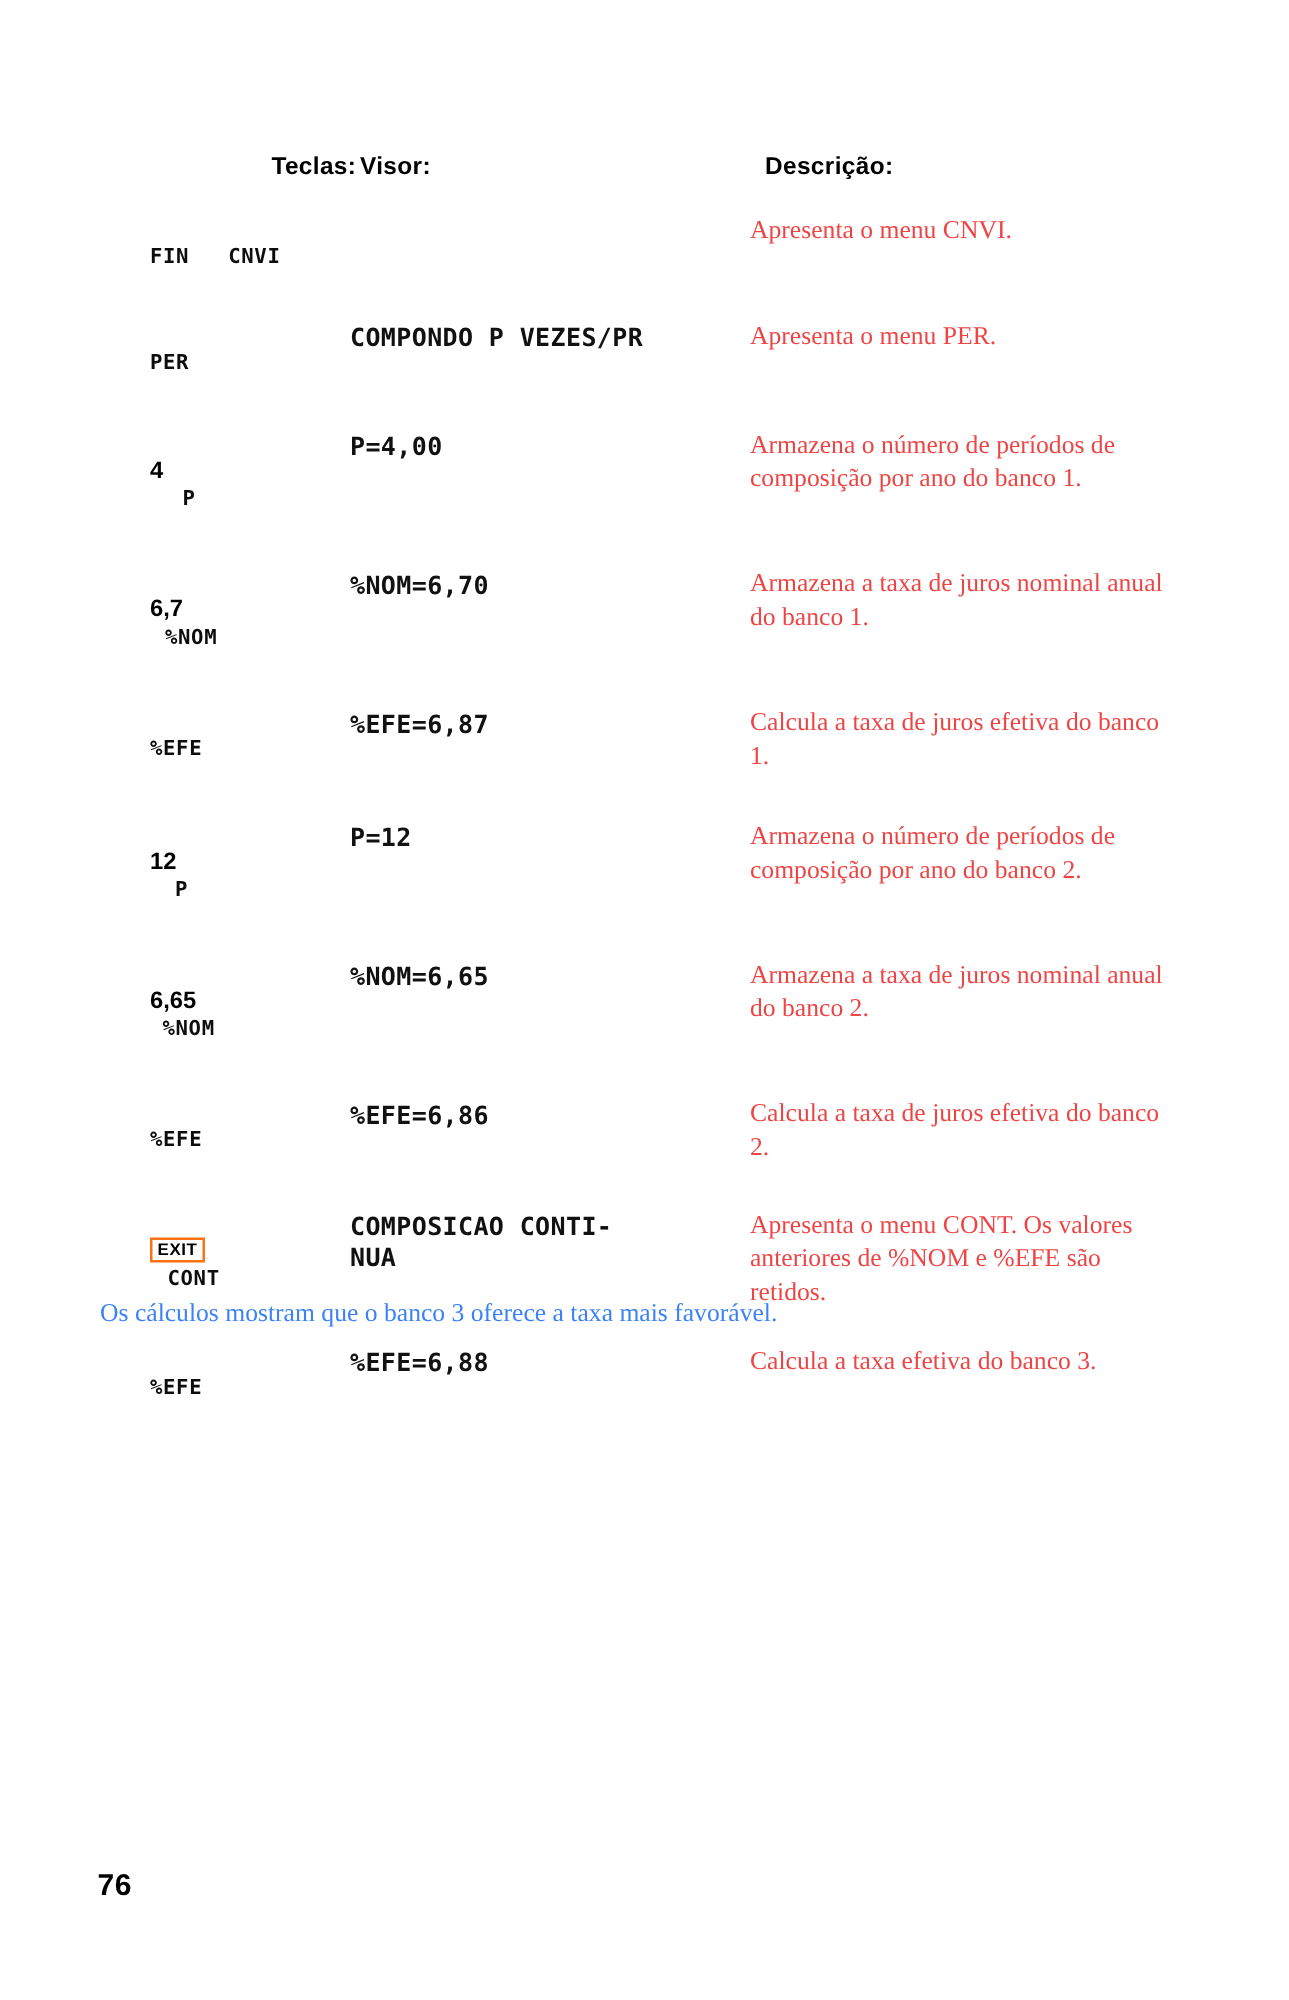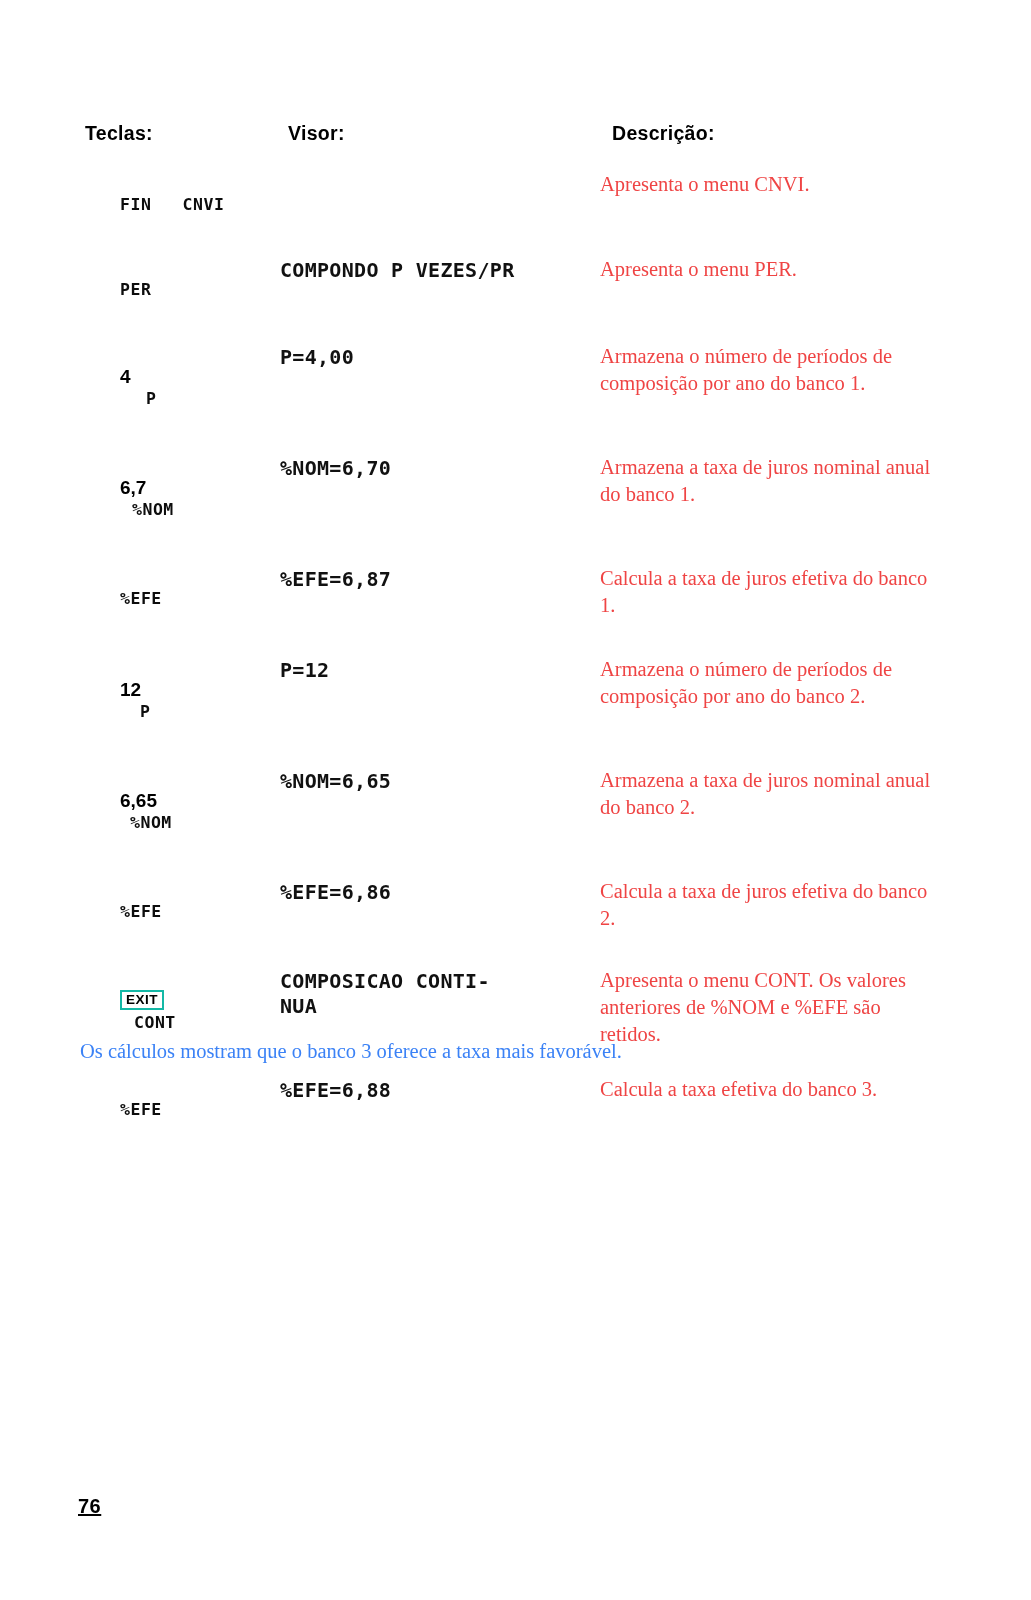--- a/index.html
+++ b/index.html
@@ -39,21 +39,21 @@
     font-size: 19.5px;
     letter-spacing: 0.3px;
     color: #000000;
     margin-bottom: 26px;
   }
 
   .col-keys   { width: 200px; flex: 0 0 200px; }
   .col-disp   { width: 320px; flex: 0 0 320px; }
   .col-desc   { flex: 1 1 auto; }
 
-  .thead .col-keys { padding-left: 5px; }
+  .thead .col-keys { padding-left: 5px; text-align: right; }
   .thead .col-disp { padding-left: 3px; }
   .thead .col-desc { padding-left: 4px; }
 
   .row {
     display: flex;
     margin-bottom: 14px;
     align-items: flex-start;
   }
 
   
@@ -75,21 +75,21 @@
     font-family: "DejaVu Sans Mono", monospace;
     font-weight: bold;
     font-size: 16.5px;
     letter-spacing: 0.5px;
     color: #0d0d0d;
   }
   .boxed {
     font-family: "Liberation Sans", sans-serif;
     font-weight: bold;
     font-size: 13.5px;
-    border: 2px solid #14b8a6;
+    border: 2px solid #f97316;
     padding: 1px 4px 1px 4px;
     letter-spacing: 0.5px;
     display: inline-block;
     line-height: 1.05;
     position: relative;
     top: -2px;
   }
 
   
   .disp {
@@ -136,23 +136,22 @@
     position: absolute;
     left: 78px;
     top: 1495px;
     display: flex;
     align-items: baseline;
     font-family: "Liberation Sans", sans-serif;
     font-weight: bold;
     color: #000;
   }
   .footer .pageno {
-    font-size: 20px;
+    font-size: 24px;
     letter-spacing: 0.5px;
-    text-decoration: underline;
   }
   .footer .chap {
     font-size: 23px;
     letter-spacing: 0.6px;
     margin-left: 48px;
   }
 </style>
 </head>
 <body>
 

